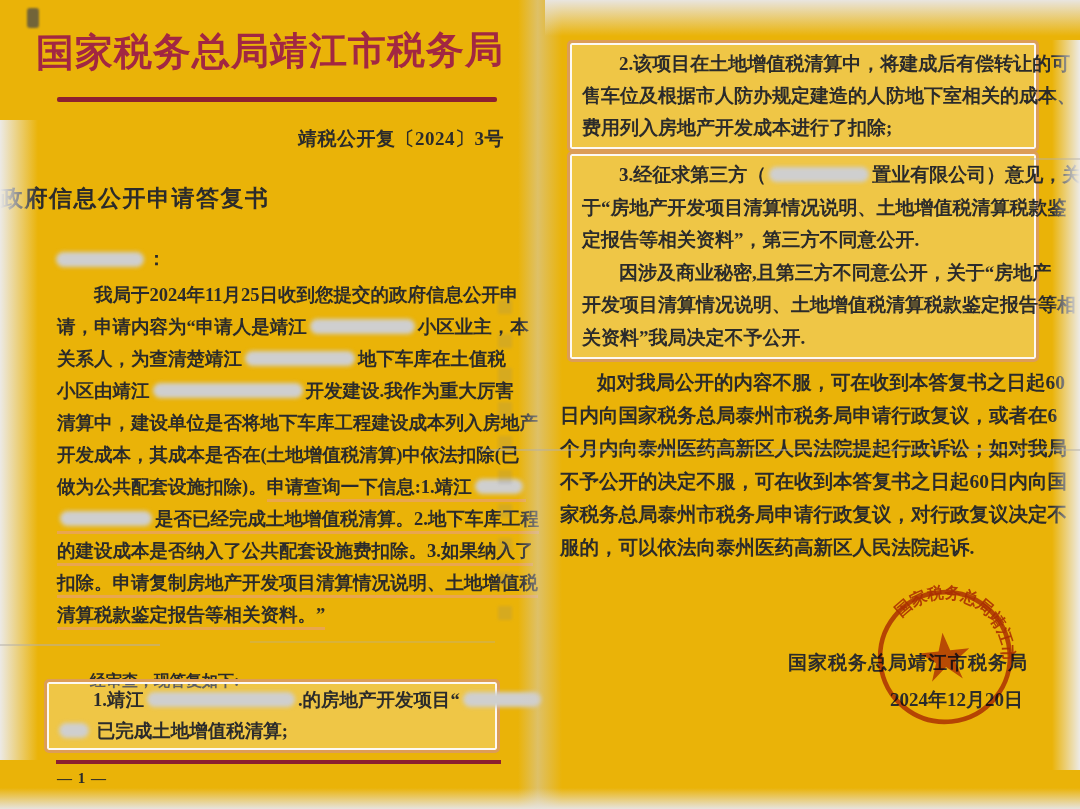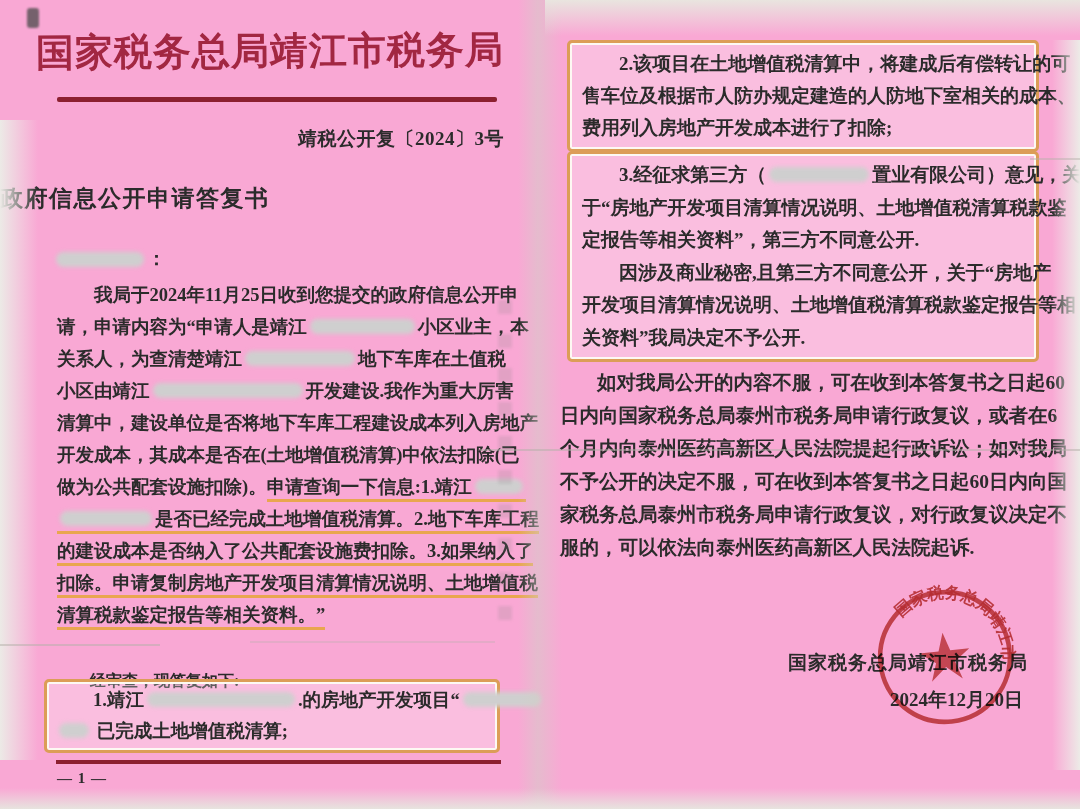--- a/index.html
+++ b/index.html
@@ -1,16 +1,16 @@
 <!DOCTYPE html>
 <html><head>
 <meta charset="utf-8">
 <style>
   html,body{margin:0;padding:0;background:#ffffff;}
-  .canvas{position:relative;width:1080px;height:809px;background:#f9a8d4;overflow:hidden;
+  .canvas{position:relative;width:1080px;height:809px;background:#eab308;overflow:hidden;
           font-family:"Liberation Serif","DejaVu Serif",serif;color:#2b2b2b;}
   .page{position:absolute;top:0;width:540px;height:809px;}
   .page-left{left:0;}
   .page-right{left:540px;}
 
   
   .agency{position:absolute;top:26px;left:18px;width:504px;margin:0;text-align:center;
           font-size:38px;font-weight:900;color:#a22742;letter-spacing:1px;transform:rotate(-0.4deg);}
   .red-rule{position:absolute;top:97px;left:57px;width:440px;height:5px;background:#8c2030;border-radius:2px;}
   .doc-number{position:absolute;top:126px;right:36px;font-size:19px;font-weight:600;letter-spacing:.5px;}

